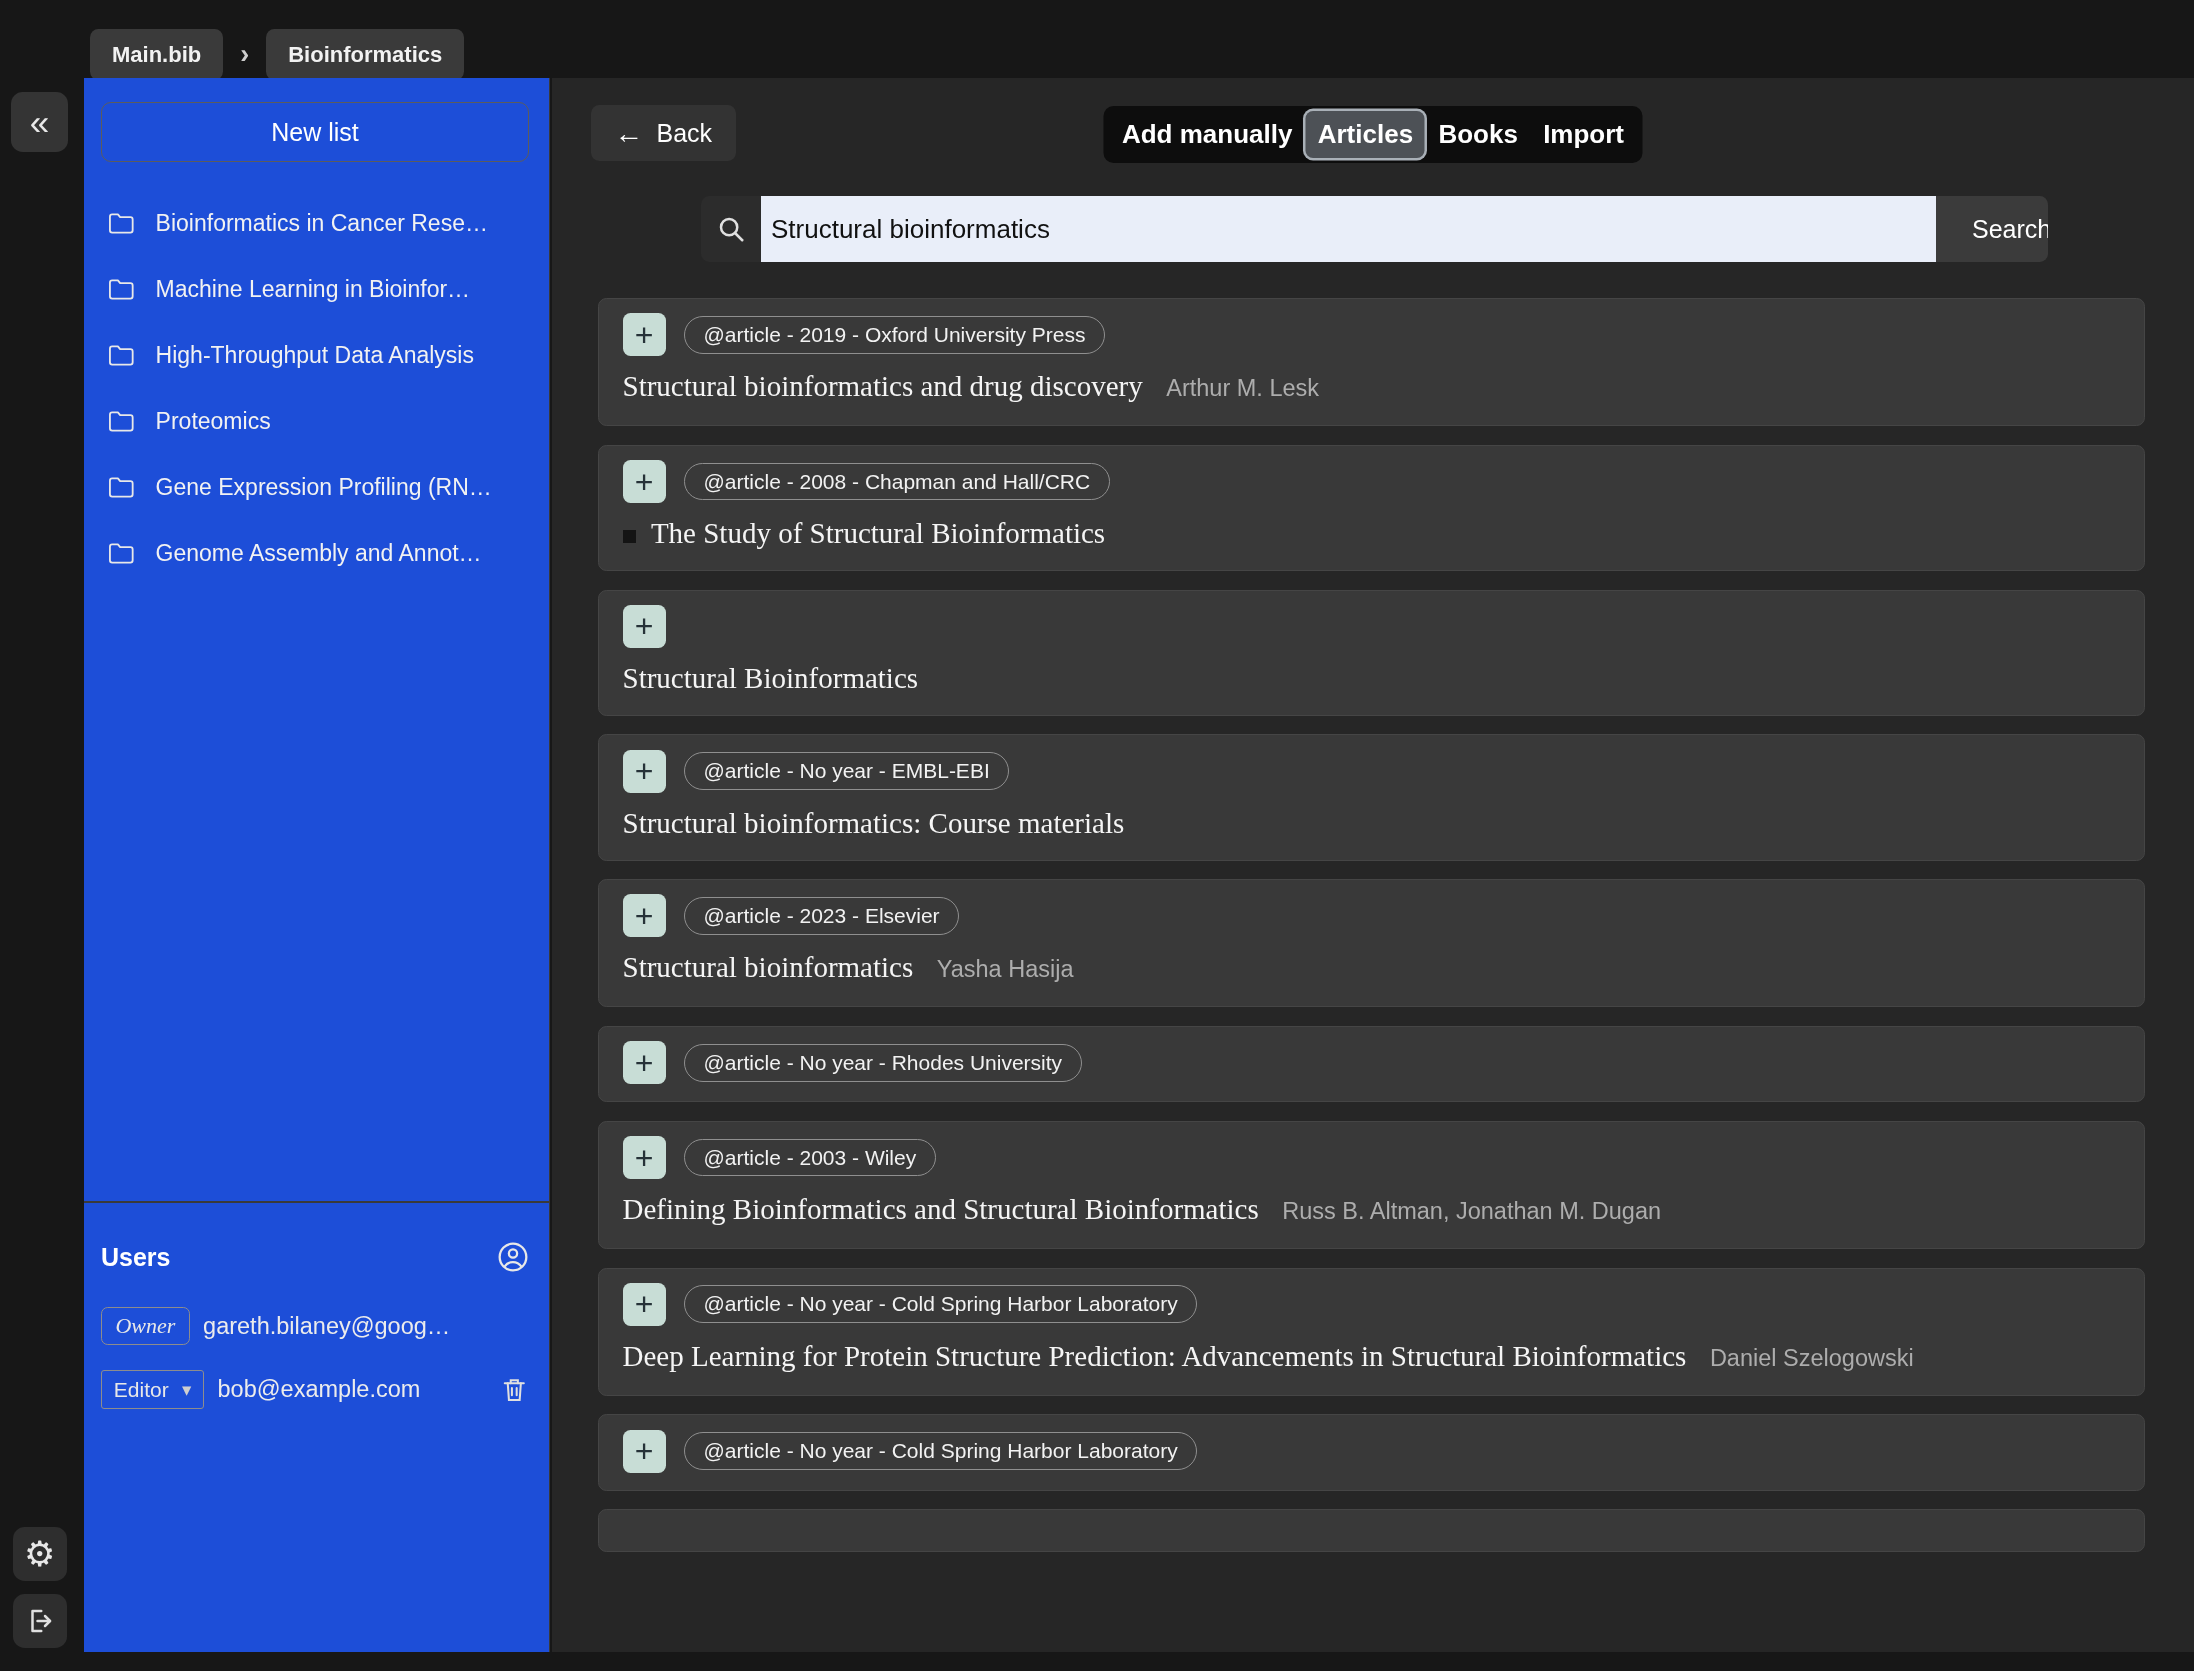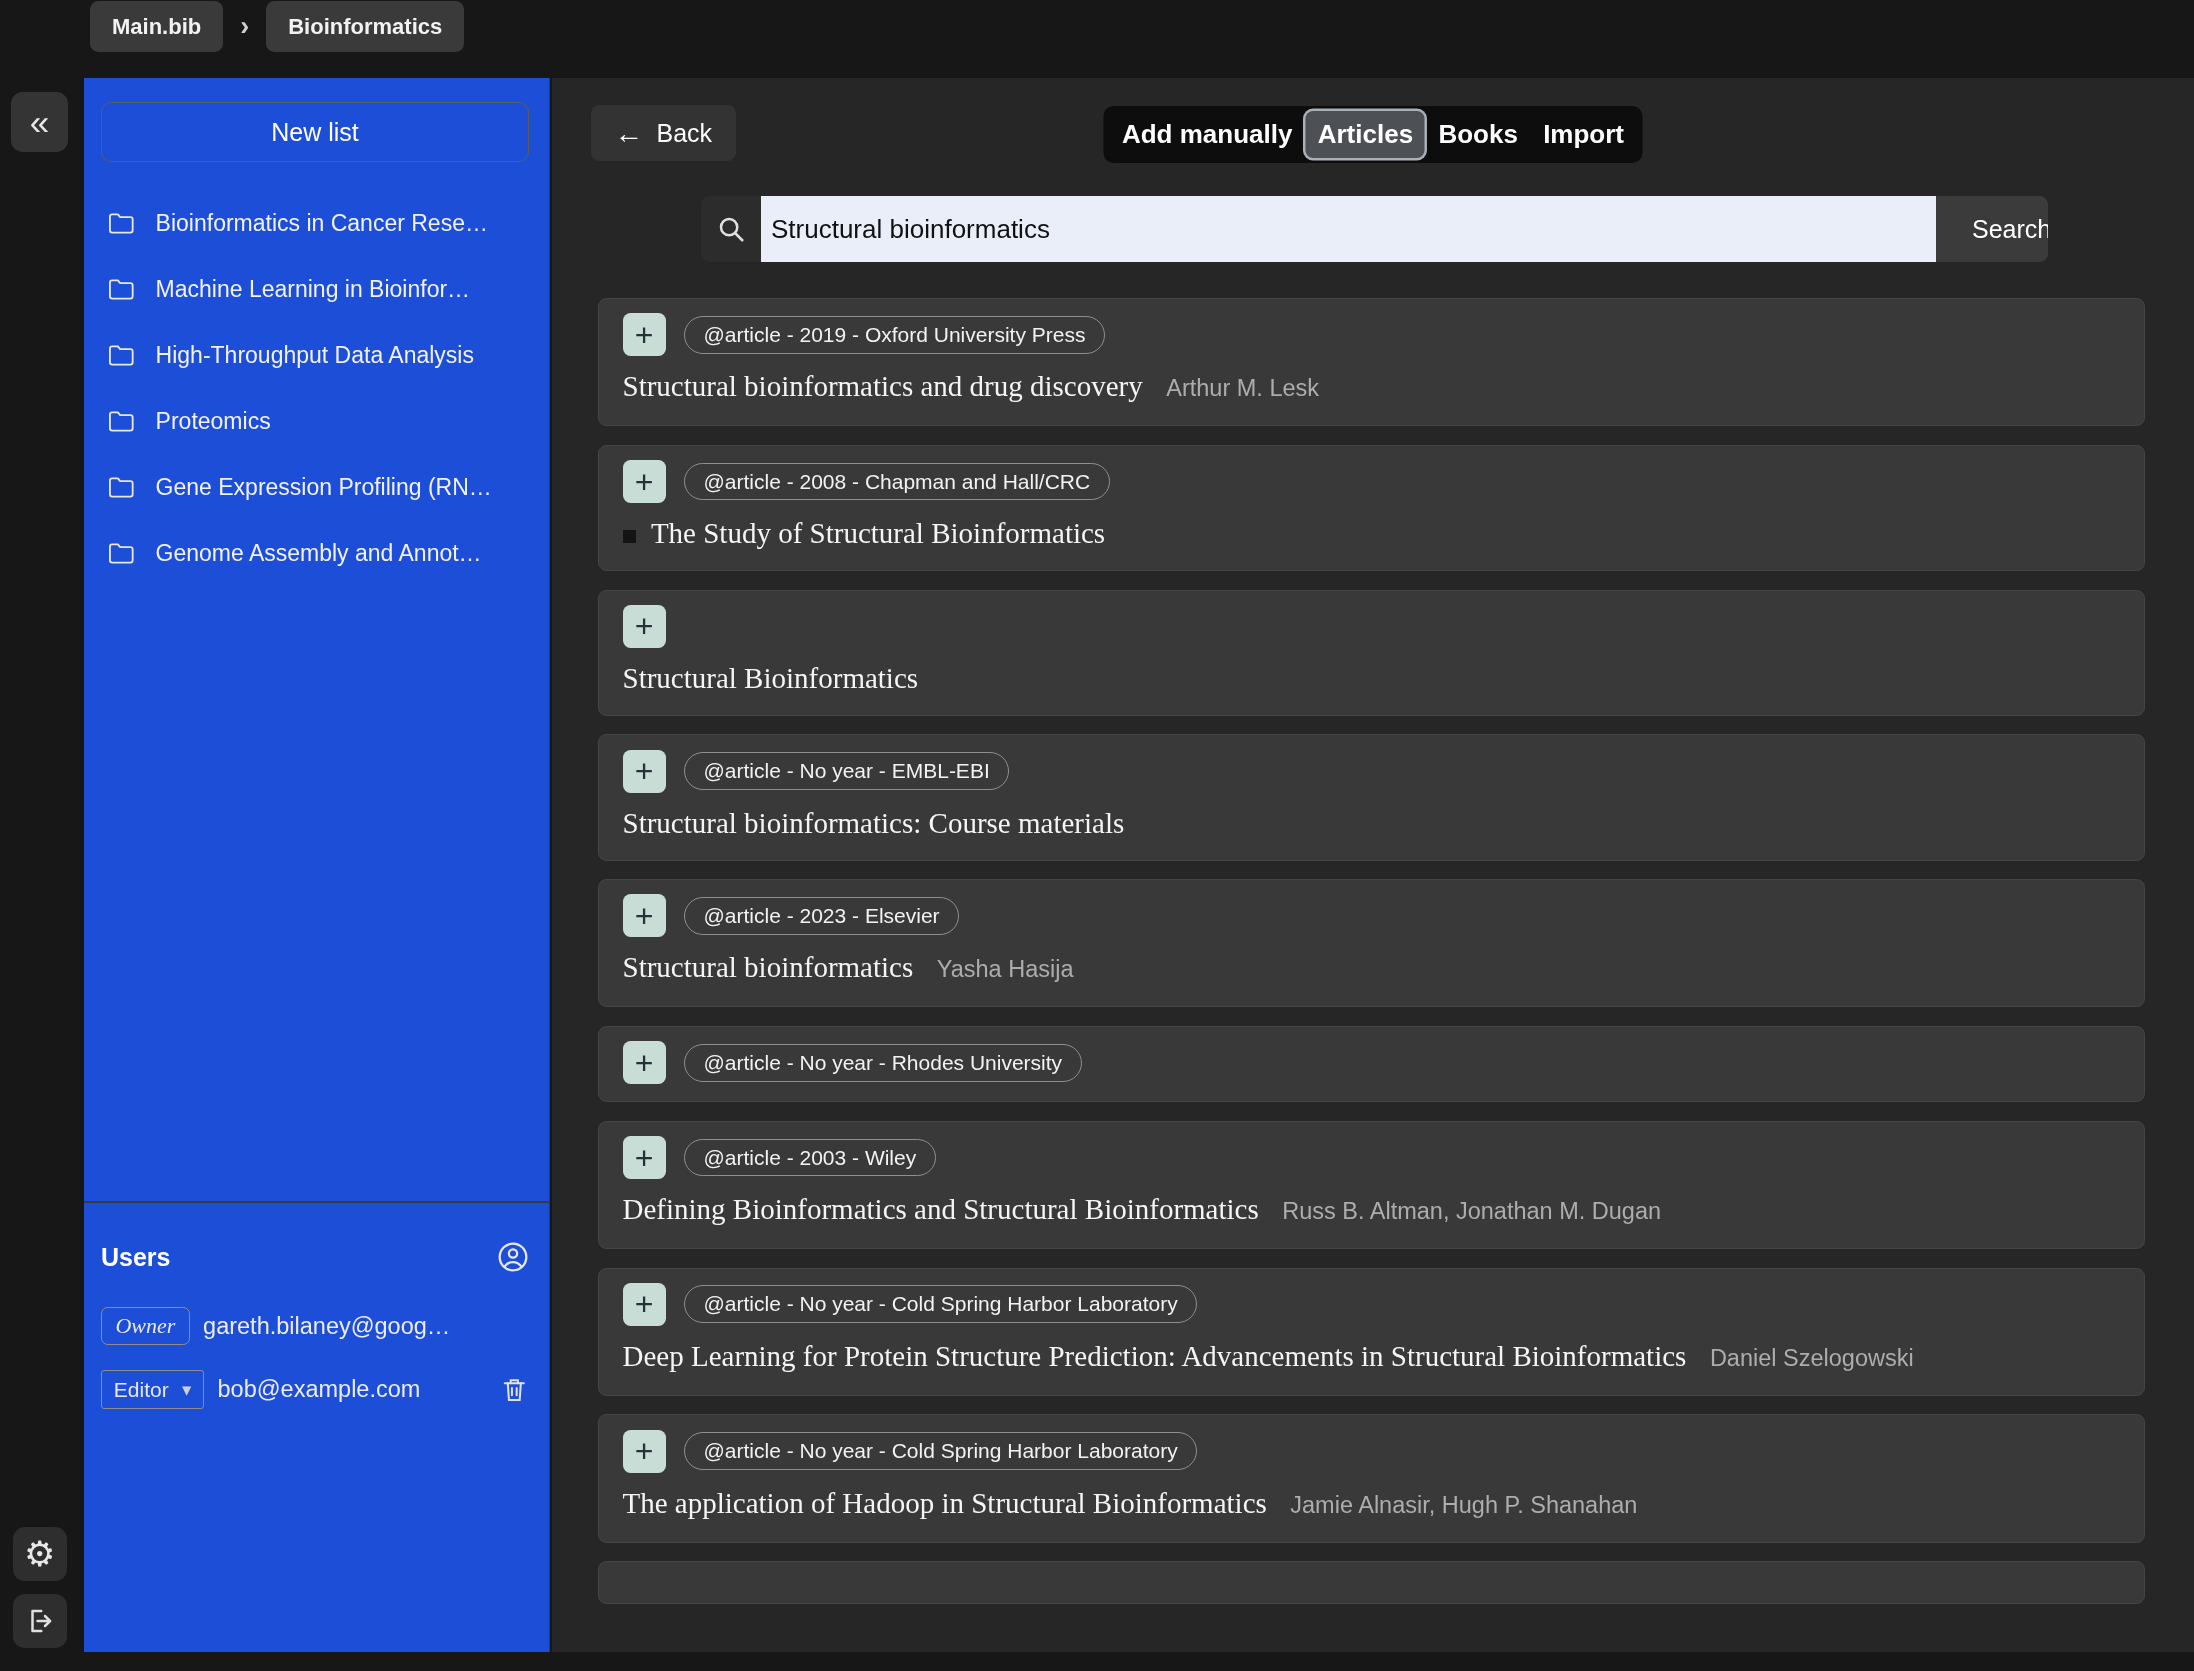--- a/index.html
+++ b/index.html
@@ -1,21 +1,21 @@
 <!DOCTYPE html>
 <html style="font-size:13.4px"><head>
 <meta charset="utf-8">
 <style>
   * { margin:0; padding:0; box-sizing:border-box; }
   html,body { width:2194px; height:1672px; }
   body { background:#171717; font-family:"Liberation Sans",sans-serif; color:#fff; overflow:hidden; position:relative; }
   button { font-family:"Liberation Sans",sans-serif; }
 
   
-  .breadcrumb { position:absolute; top:1px; left:90px; display:flex; align-items:center; gap:17px; }
+  .breadcrumb { position:absolute; top:29px; left:90px; display:flex; align-items:center; gap:17px; }
   .crumb { background:#3a3a3a; border:none; border-radius:8.4px; padding:0 22px; height:51px; display:flex; align-items:center; font-size:22px; font-weight:700; color:#f2f2f2; cursor:pointer; }
   .crumb-sep { color:#cfcfcf; font-size:27px; font-weight:700; }
 
   
   .rail-btn { position:absolute; display:flex; align-items:center; justify-content:center; background:#343434; border:none; border-radius:11.8px; color:#e8e8e8; cursor:pointer; }
   #collapse-btn { left:11px; top:92px; width:57px; height:60px; font-size:35px; }
   #settings-btn { left:12.6px; top:1527px; width:54px; height:54px; background:#2e2e2e; font-size:35px; font-family:"DejaVu Sans",sans-serif; }
   #logout-btn  { left:12.6px; top:1594px; width:54px; height:54px; background:#2e2e2e; }
 
   
@@ -248,23 +248,20 @@
     </div>
     <div class="title-row">
       <span>Deep Learning for Protein Structure Prediction: Advancements in Structural Bioinformatics</span><span class="authors">Daniel Szelogowski</span>
     </div>
   </div>
       <div class="card">
     <div class="tag-row">
       <button class="add-btn">+</button>
       <span class="tag">@article - No year - Cold Spring Harbor Laboratory</span>
     </div>
-    <div class="title-row">
-      <span>The application of Hadoop in Structural Bioinformatics</span><span class="authors">Jamie Alnasir, Hugh P. Shanahan</span>
-    </div>
   </div>
       <div class="card partial">
 
     <div class="title-row">
       <span></span>
     </div>
   </div>
     </div>
 </div>
 

